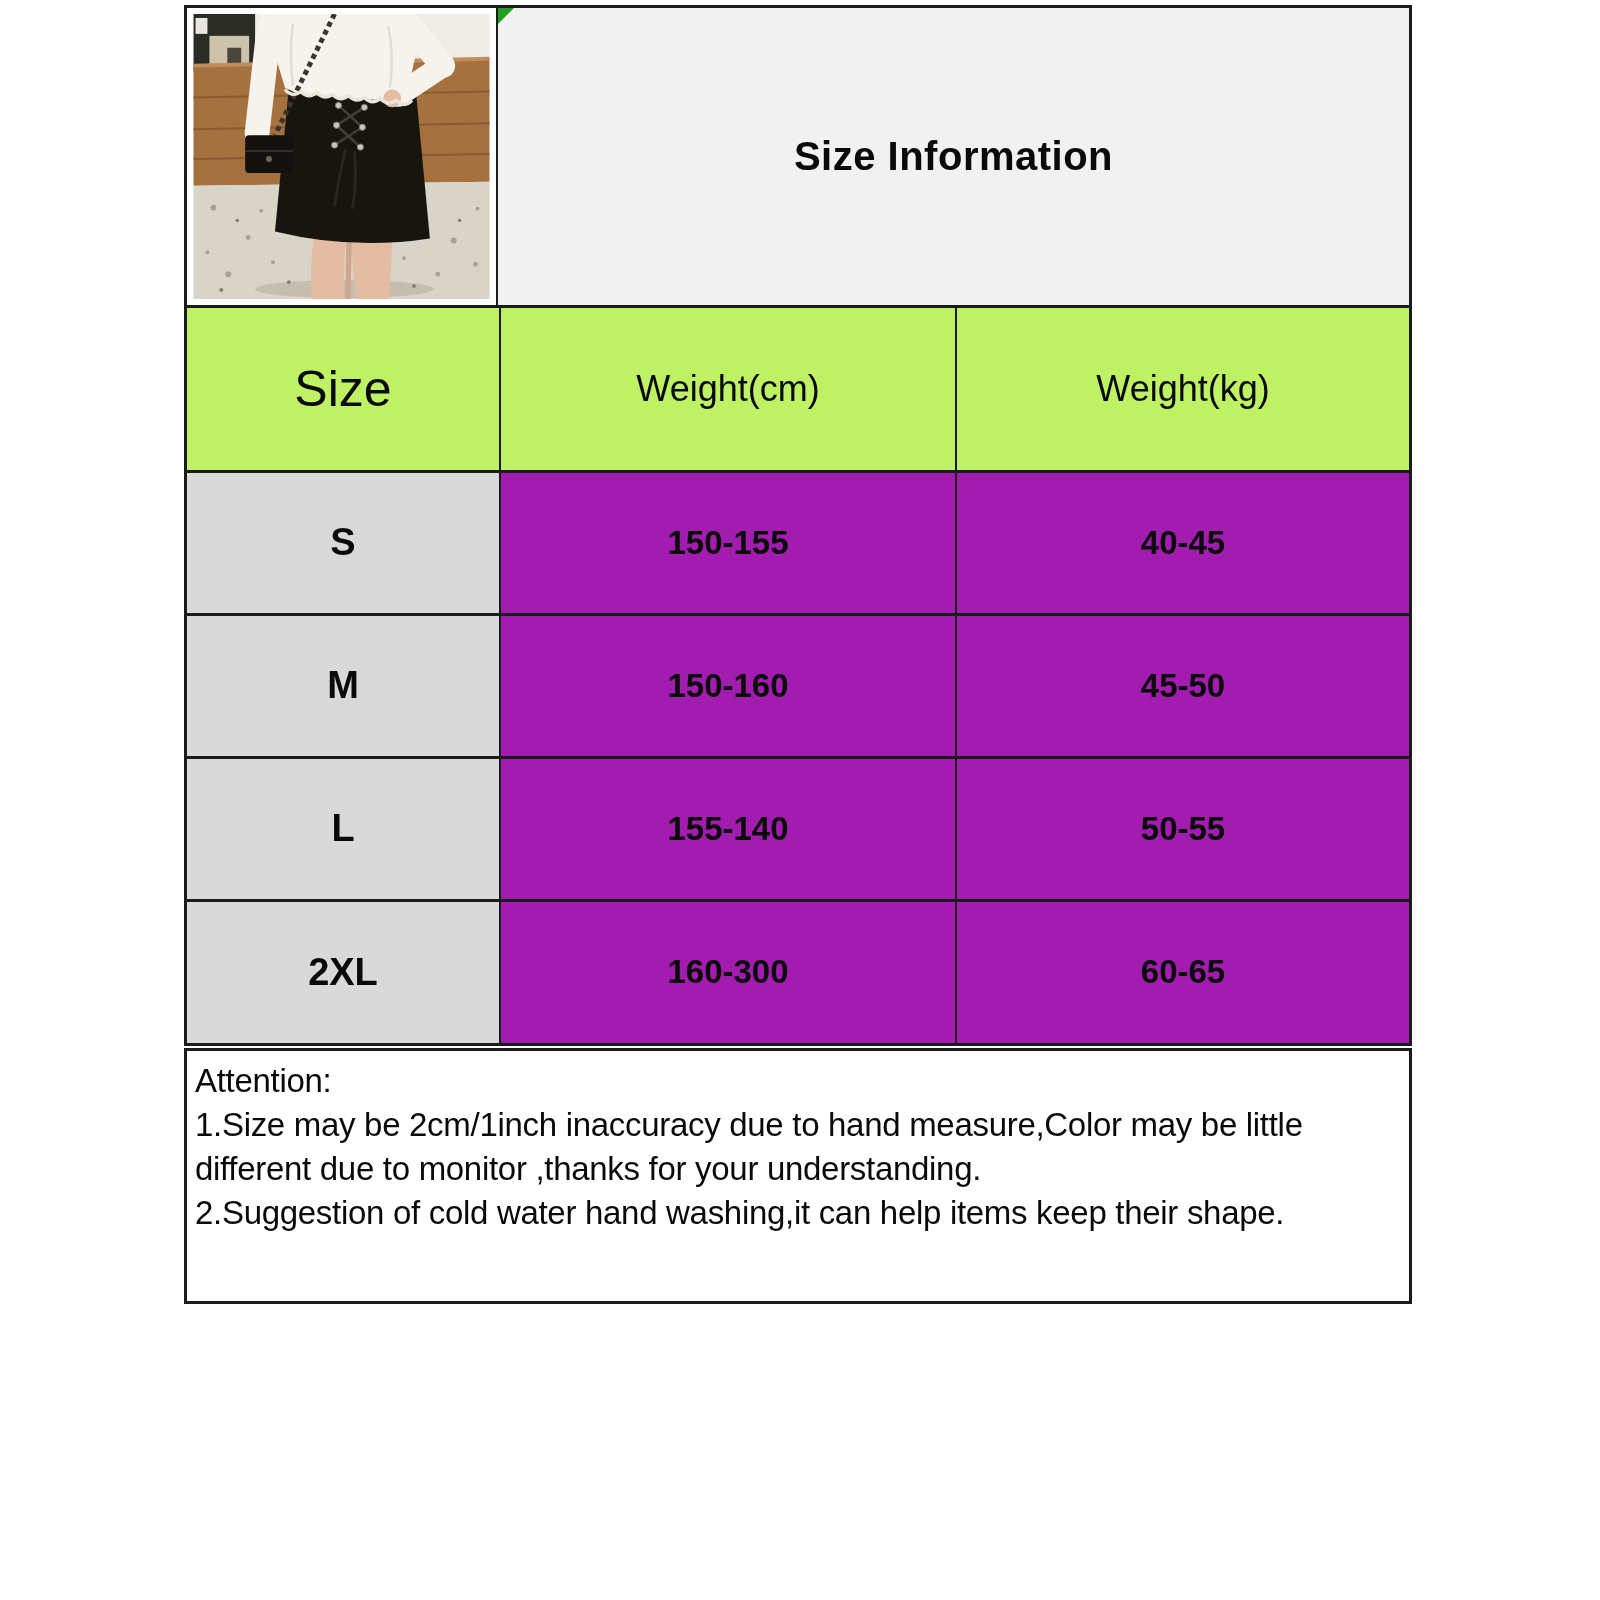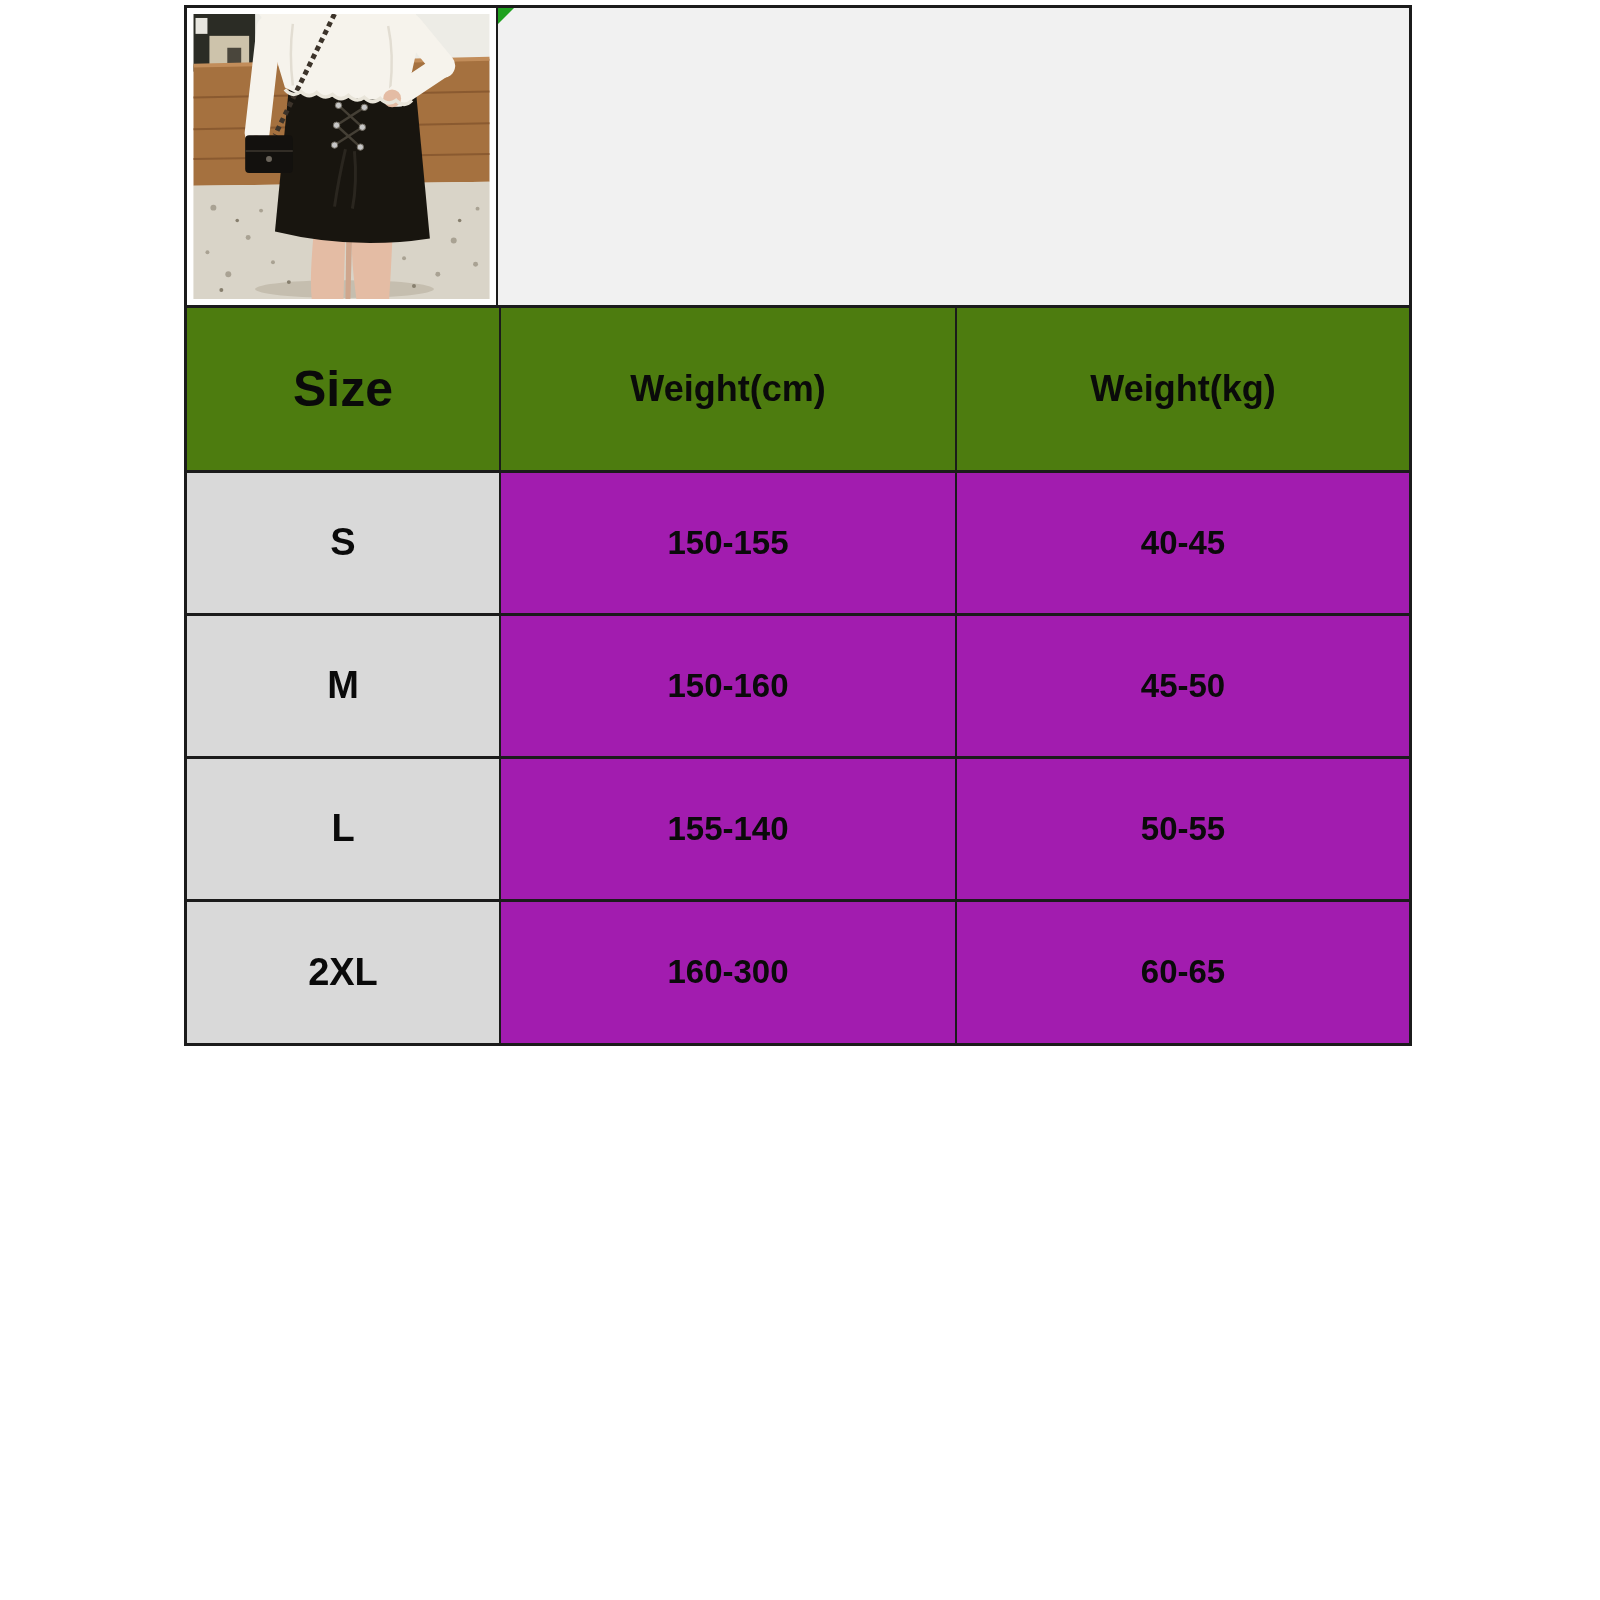--- a/index.html
+++ b/index.html
@@ -9,21 +9,21 @@
   .top-row{display:flex;height:297px;border-bottom:3px solid #1b1b1b;}
   .photo-cell{width:311px;border-right:2px solid #1b1b1b;background:#ffffff;display:flex;align-items:center;justify-content:center;box-sizing:border-box;padding:6px;}
   .photo-cell svg{display:block;}
   .title-cell{flex:1;background:#f1f1f1;display:flex;align-items:center;justify-content:center;position:relative;}
   .corner-triangle{position:absolute;top:0;left:0;width:0;height:0;border-top:16px solid #1fa11f;border-right:16px solid transparent;}
   .sheet-title{font-size:40px;font-weight:bold;margin:0;letter-spacing:0.5px;}
   table.size-table{width:100%;border-collapse:collapse;border-style:hidden;table-layout:fixed;}
   table.size-table th,table.size-table td{border:2px solid #1b1b1b;border-top-width:3px;border-bottom-width:3px;text-align:center;vertical-align:middle;padding:0;}
   tr.hdr{height:163px;}
   tr.data-row{height:143px;}
-  th{background:#4d7c0f;font-weight:bold;font-size:36px;}
+  th{background:#bef264;font-weight:normal;font-size:36px;}
   th.size-head{font-size:50px;}
   td.size-col{background:#d9d9d9;font-weight:bold;font-size:38px;}
   td.val{background:#a21caf;font-weight:bold;font-size:33px;}
   .attention-box{border:3px solid #1b1b1b;margin-top:2px;background:#ffffff;box-sizing:border-box;min-height:256px;padding:8px 10px 58px 8px;}
   .attention-box p{margin:0;font-size:33px;line-height:1.33;letter-spacing:-0.3px;}
 </style>
 </head>
 <body>
 
 <div class="sheet">
@@ -108,20 +108,21 @@
 
           <line x1="218" y1="12" x2="251" y2="52" stroke="#f6f3ec" stroke-width="25" stroke-linecap="round"></line>
           <line x1="251" y1="52" x2="206" y2="82" stroke="#f6f3ec" stroke-width="23" stroke-linecap="round"></line>
           <circle cx="200" cy="85" r="9" fill="#e4bca4"></circle>
 
           <path d="M92,76 q8,9 16,2 q8,8 16,1 q8,8 16,2 q8,8 16,1 q8,8 16,2 q8,8 16,1 q8,8 16,2 q8,8 16,0" stroke="#e9e5da" stroke-width="3.5" fill="none"></path>
         </svg>
       </div>
       <div class="title-cell">
         <span class="corner-triangle"></span>
+        <h1 class="sheet-title">Size Information</h1>
       </div>
     </div>
 
     <table class="size-table">
       <colgroup>
           <col style="width:313px">
           <col style="width:456px">
           <col>
         </colgroup>
       <thead>
@@ -149,13 +150,18 @@
         </tr>
         <tr class="data-row">
           <td class="size-col">2XL</td>
           <td class="val">160-300</td>
           <td class="val">60-65</td>
         </tr>
       </tbody>
     </table>
   </div>
 
+  <div class="attention-box">
+    <p>Attention:</p>
+    <p>1.Size may be 2cm/1inch inaccuracy due to hand measure,Color may be little different due to monitor ,thanks for your understanding.</p>
+    <p>2.Suggestion of cold water hand washing,it can help items keep their shape.</p>
+  </div>
 </div>
 
 </body></html>

